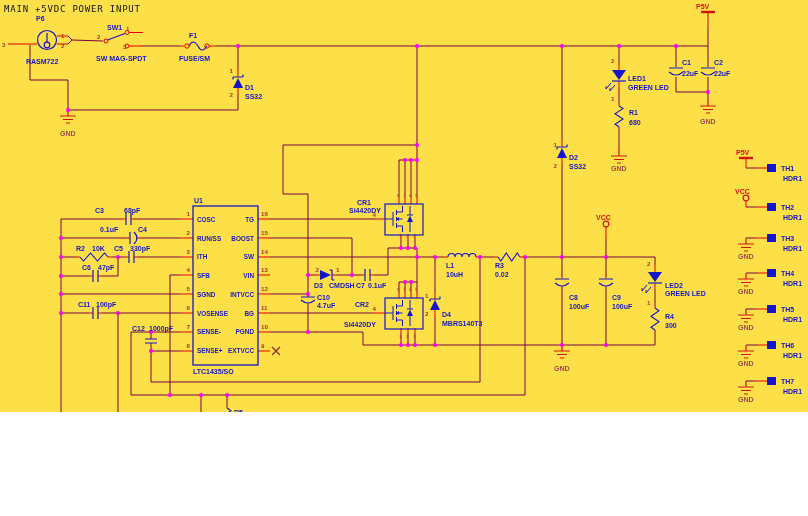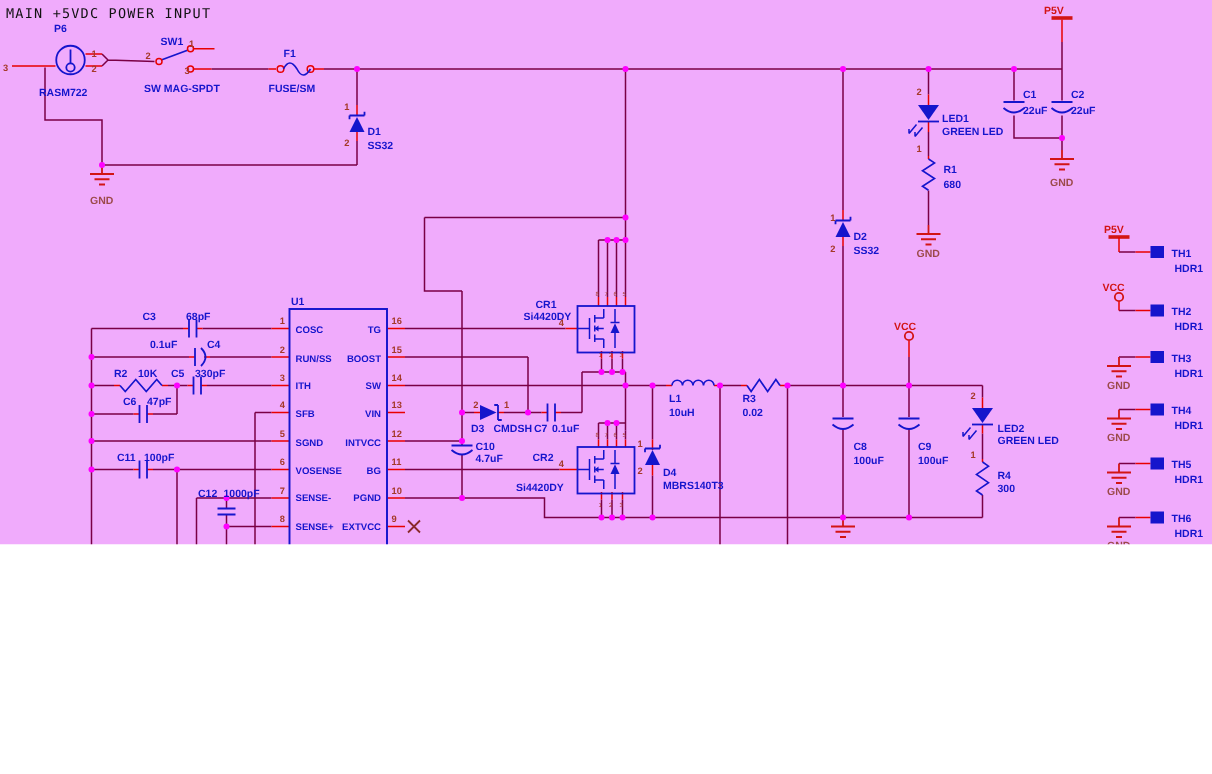--- a/index.html
+++ b/index.html
@@ -1,16 +1,16 @@
 <!DOCTYPE html>
 <html><head>
 <meta charset="utf-8">
 <style>
   html,body{margin:0;padding:0;background:#ffffff}
-  .stage{position:relative;width:808px;height:363px;background:#f0abfc;overflow:hidden}
+  .stage{position:relative;width:808px;height:412px;background:#fde047;overflow:hidden}
   svg{display:block}
   .t   {font-family:"Liberation Sans",sans-serif;font-weight:bold;font-size:7px;fill:#1515cc}
   .p   {font-family:"Liberation Sans",sans-serif;font-weight:bold;font-size:6.2px;fill:#a53928}
   .icn {font-family:"Liberation Sans",sans-serif;font-weight:bold;font-size:6.4px;fill:#1515cc}
   .net {font-family:"Liberation Sans",sans-serif;font-weight:bold;font-size:7px;fill:#d21414}
   .g   {font-family:"Liberation Sans",sans-serif;font-weight:bold;font-size:7px;fill:#9c4a4a}
   .ti  {font-family:"DejaVu Sans Mono",monospace;font-size:9px;fill:#111;letter-spacing:.8px}
   .tn  {font-family:"Liberation Sans",sans-serif;font-size:4px;fill:#a53928}
   .e{text-anchor:end}
 </style>

